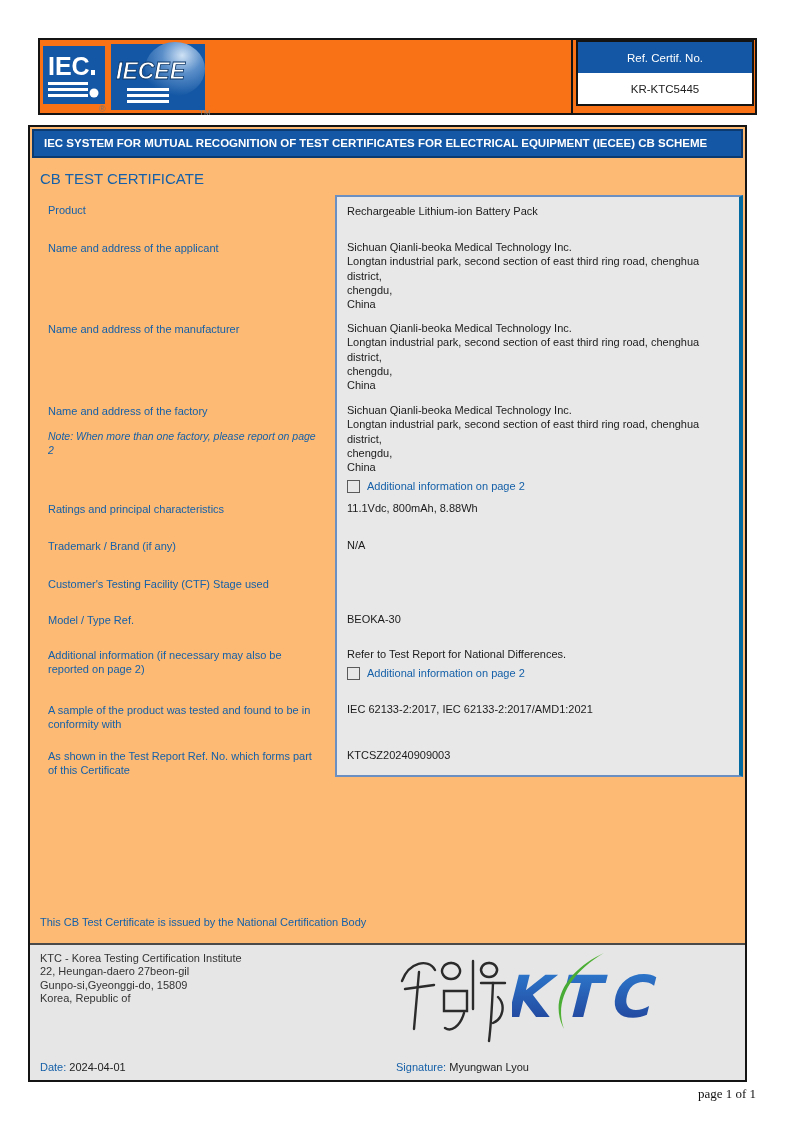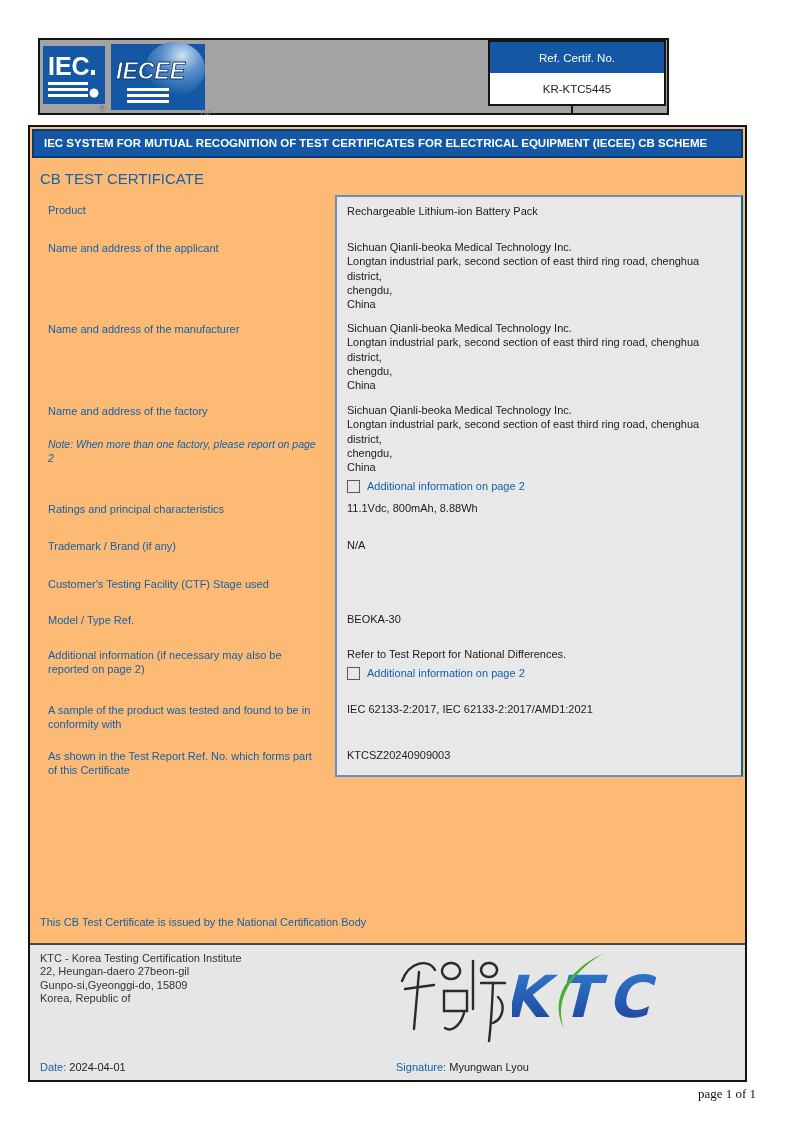--- a/index.html
+++ b/index.html
@@ -2,22 +2,22 @@
 <html><head>
 <meta charset="utf-8">
 <style>
   html,body { margin:0; padding:0; background:#ffffff; }
   .page {
     position:relative; width:794px; height:1123px; background:#ffffff;
     font-family:"Liberation Sans", sans-serif; overflow:hidden;
   }
   
   .header-box {
-    position:absolute; left:38px; top:38px; width:631px; height:77px;
-    border:2px solid #141414; box-sizing:border-box; background:#a3a3a3;
+    position:absolute; left:38px; top:38px; width:719px; height:77px;
+    border:2px solid #141414; box-sizing:border-box; background:#f97316;
   }
   .hdr-divider { position:absolute; left:531px; top:0; bottom:0; width:2px; background:#141414; }
   .logo { position:absolute; }
   .iec-logo  { left:3px;  top:6px; }
   .iecee-logo{ left:71px; top:1px; }
   .ref-box {
     position:absolute; right:1px; top:0; width:178px; height:66px;
     border:2px solid #141414; box-sizing:border-box; background:#fff;
   }
   .ref-label {
@@ -37,24 +37,24 @@
     margin:2px; border:2px solid #0a3a70; background:#1457a4; color:#ffffff;
     font-size:11.5px; font-weight:bold; line-height:1.3; padding:5px 10px;
   }
   .cert-title { color:#1560a8; font-size:15px; padding:10px 10px 8px 10px; }
   .fields { margin-right:2px; }
   .frow { display:flex; align-items:stretch; }
   .flabel {
     width:305px; box-sizing:border-box; padding:8px 16px 0 18px;
     color:#1560a8; font-size:11px; line-height:1.3;
   }
-  .fnote { margin-top:20px; font-style:italic; font-size:10.5px; color:#1560a8; }
+  .fnote { margin-top:12px; font-style:italic; font-size:10.5px; color:#1560a8; }
   .fvalue {
     flex:1; box-sizing:border-box; background:#e8e8e8;
-    border-left:2px solid #6b8fc0; border-right:2px solid #0369a1;
+    border-left:2px solid #6b8fc0; border-right:4px solid #0369a1;
     padding:7px 10px 0 10px; color:#1b1b1b; font-size:11px; line-height:1.3;
   }
   .frow.first .fvalue { border-top:2px solid #6b8fc0; }
   .frow.last  .fvalue { border-bottom:2px solid #6b8fc0; }
   .vtext { white-space:pre-line; display:block; }
   .chk-line { display:flex; align-items:center; margin-top:5px;text-align:center; }
   .chk {
     width:11px; height:11px; border:1.5px solid #5a5a5a; background:transparent;
     display:inline-block; margin-right:7px; flex:none;
   }

